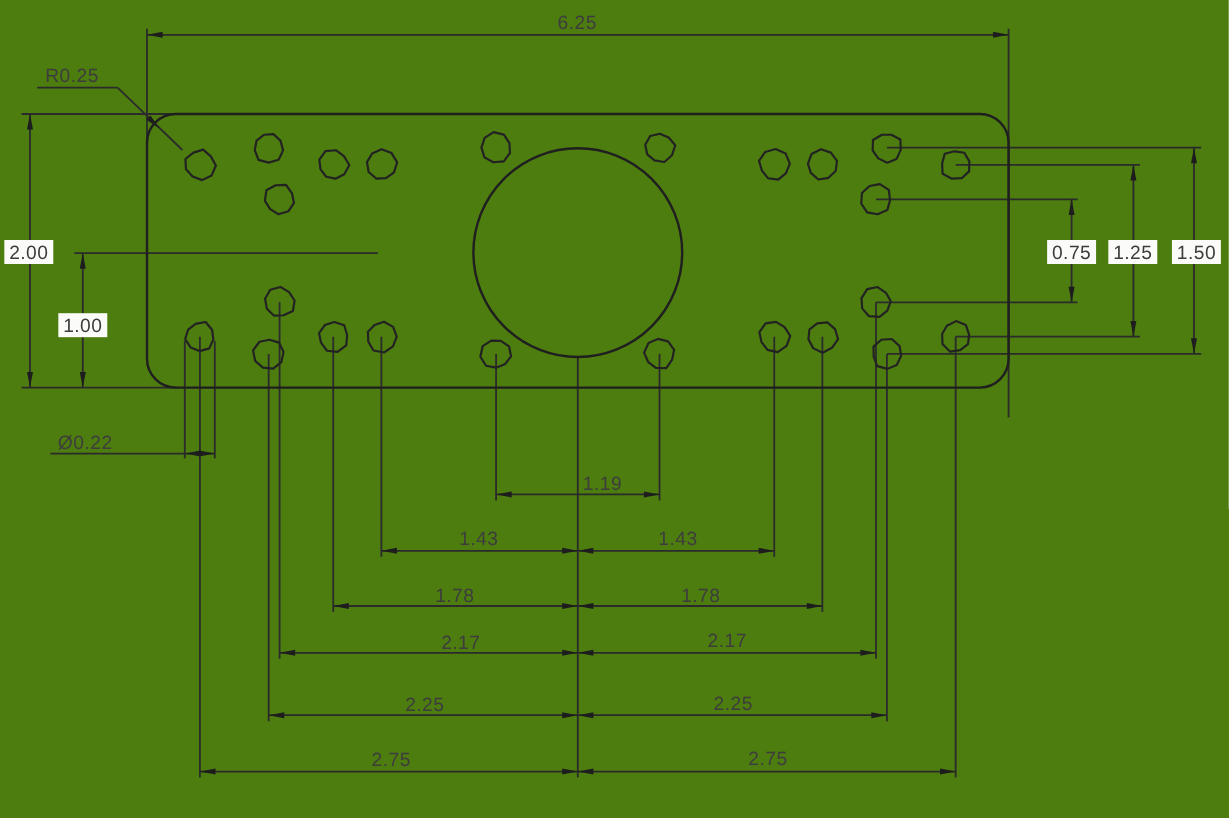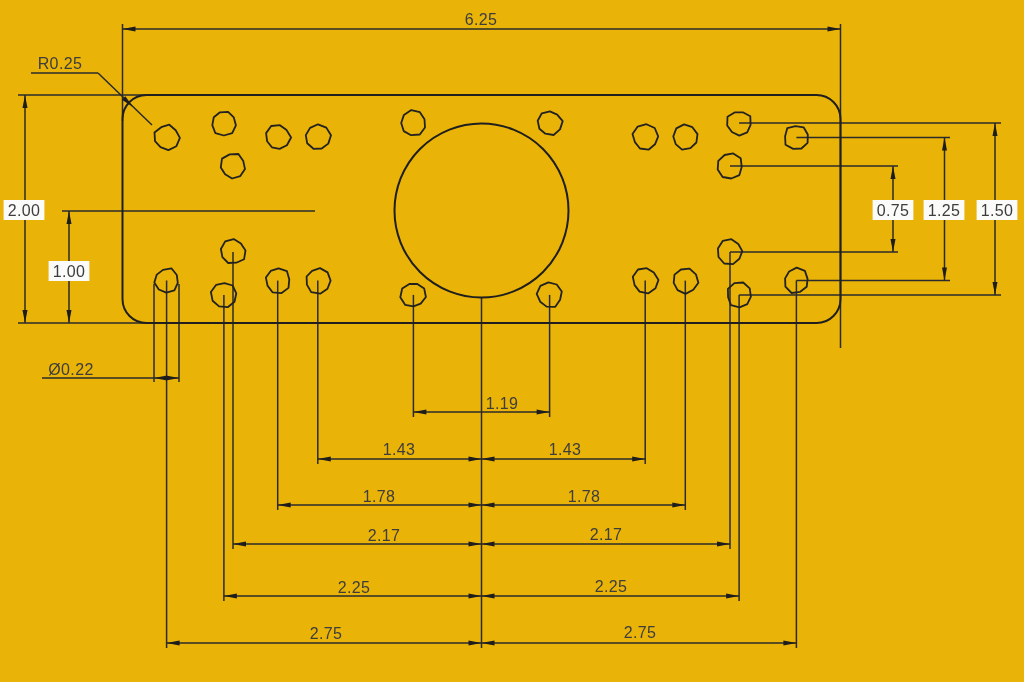--- a/index.html
+++ b/index.html
@@ -1,21 +1,21 @@
 <!DOCTYPE html>
 <html><head>
 <meta charset="utf-8">
 <style>
   html,body{margin:0;padding:0;}
   body{
     width:1024px;height:682px;overflow:hidden;
     background:#fafaf8;
     font-family:"Liberation Sans","DejaVu Sans",sans-serif;
   }
-  .stage{position:relative;width:1024px;height:682px;background:#eab308;}
+  .stage{position:relative;width:1024px;height:682px;background:#4d7c0f;}
   svg{display:block;}
   .shape{fill:none;stroke:#1f1f1f;stroke-width:2;stroke-linejoin:round;stroke-linecap:round;}
   .hole{fill:none;stroke:#222;stroke-width:1.8;stroke-linejoin:round;}
   .dim{stroke:#2b2b2b;stroke-width:1.5;fill:none;stroke-linecap:butt;}
   .arrow{fill:#1d1d1d;stroke:none;}
   .lbl{fill:#3d3d3d;font-size:16px;letter-spacing:0.4px;}
   .lblbg{fill:#fbfbf9;}
 </style>
 </head>
 <body>

